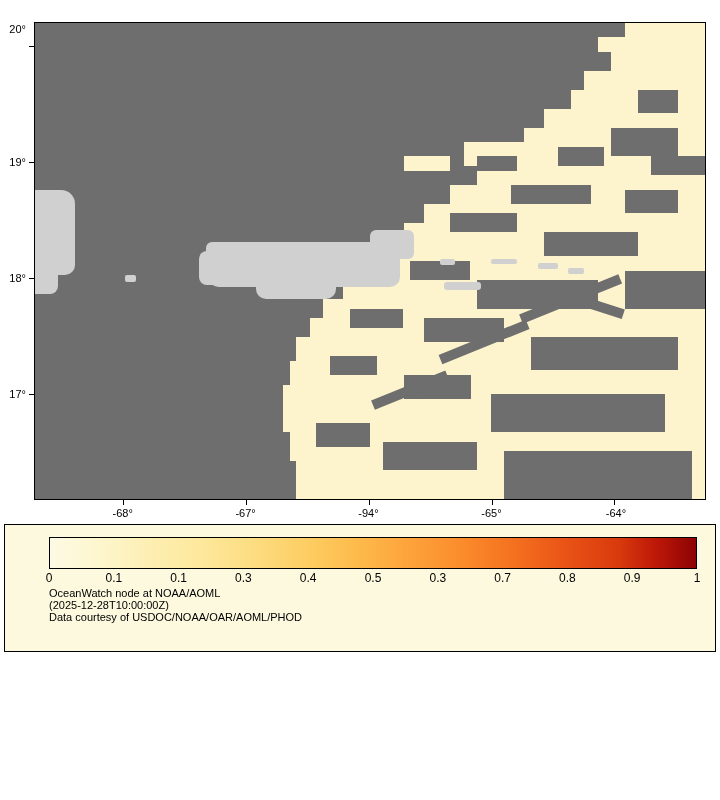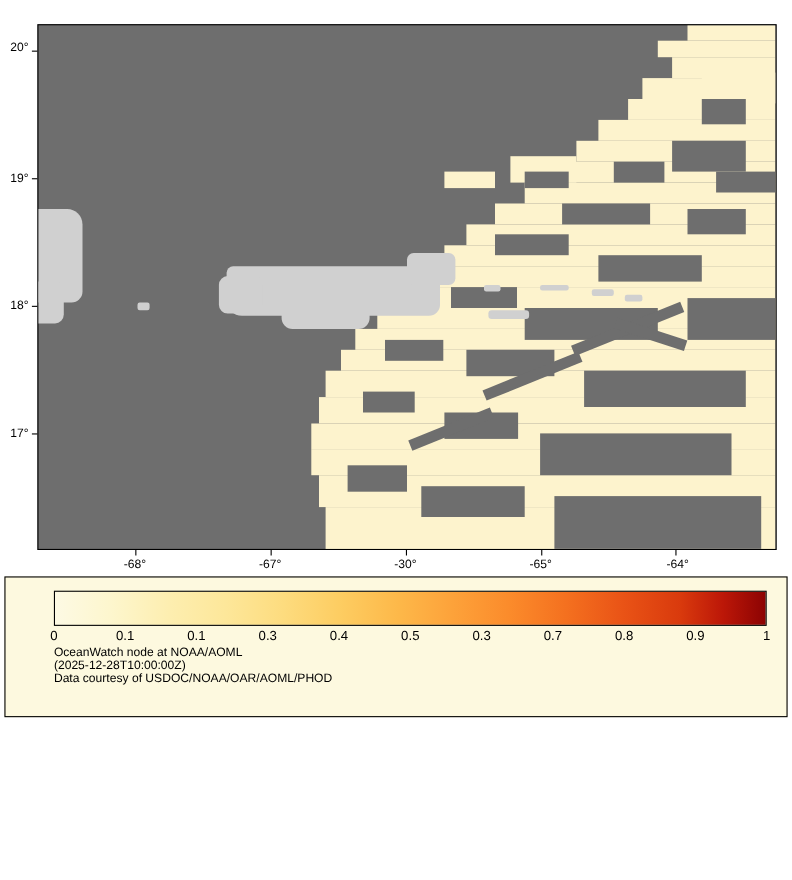--- a/index.html
+++ b/index.html
@@ -207,30 +207,30 @@
   </div>
 
   <div class="tick tick-x" style="left:122.7px; top:500px;"></div>
   <div class="tick tick-x" style="left:245.6px; top:500px;"></div>
   <div class="tick tick-x" style="left:368.5px; top:500px;"></div>
   <div class="tick tick-x" style="left:491.5px; top:500px;"></div>
   <div class="tick tick-x" style="left:614.4px; top:500px;"></div>
 
   <div class="axlabel axlabel-x" style="left:122.7px; top:507px;">-68°</div>
   <div class="axlabel axlabel-x" style="left:245.6px; top:507px;">-67°</div>
-  <div class="axlabel axlabel-x" style="left:368.5px; top:507px;">-30°</div>
+  <div class="axlabel axlabel-x" style="left:368.5px; top:507px;">-94°</div>
   <div class="axlabel axlabel-x" style="left:491.5px; top:507px;">-65°</div>
   <div class="axlabel axlabel-x" style="left:616px; top:507px;text-align:right;">-64°</div>
 
   <div class="tick tick-y" style="left:29px; top:45.9px;"></div>
   <div class="tick tick-y" style="left:29px; top:162px;"></div>
   <div class="tick tick-y" style="left:29px; top:278.2px;"></div>
   <div class="tick tick-y" style="left:29px; top:394.3px;"></div>
 
-  <div class="axlabel axlabel-y" style="left:0px; top:43px; width:26px;">20°</div>
+  <div class="axlabel axlabel-y" style="left:0px; top:29px; width:26px;">20°</div>
   <div class="axlabel axlabel-y" style="left:0px; top:162px;   width:26px;">19°</div>
   <div class="axlabel axlabel-y" style="left:0px; top:278.2px; width:26px;">18°</div>
   <div class="axlabel axlabel-y" style="left:0px; top:394.3px; width:26px;">17°</div>
 </div>
 
 <div id="legend-block">
 
   <div id="colorbar"></div>
 
   <div class="cb-label" style="left:44px;">0</div>

